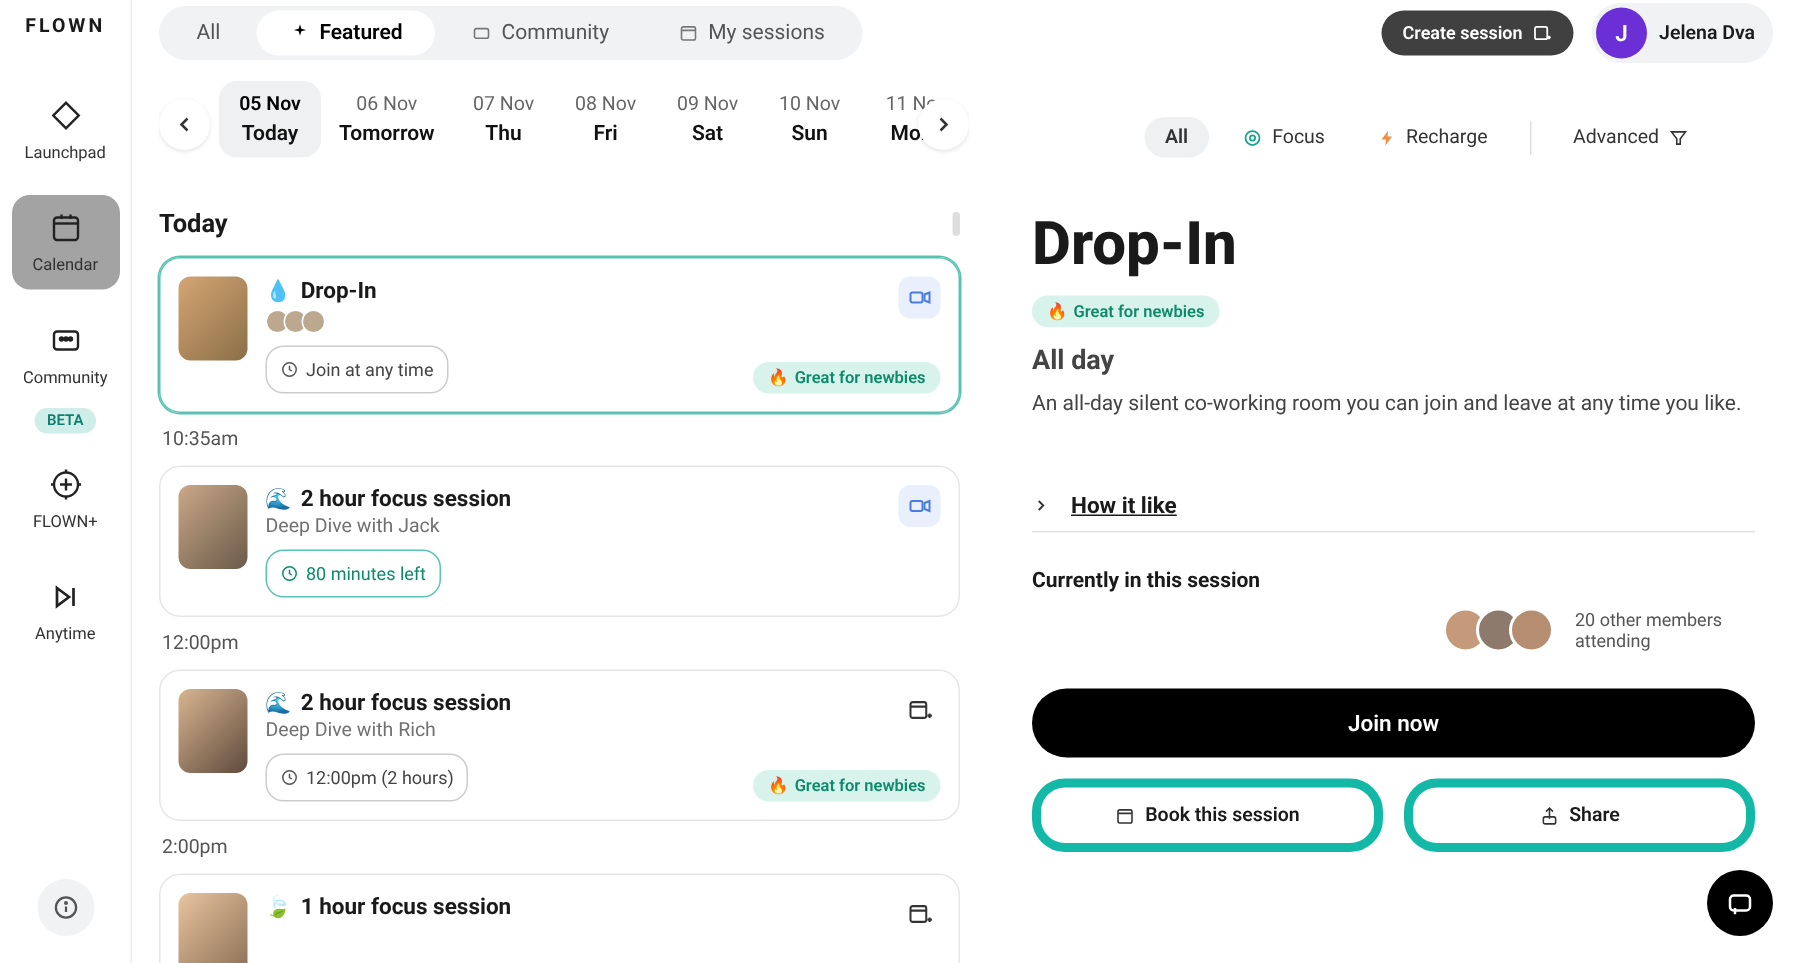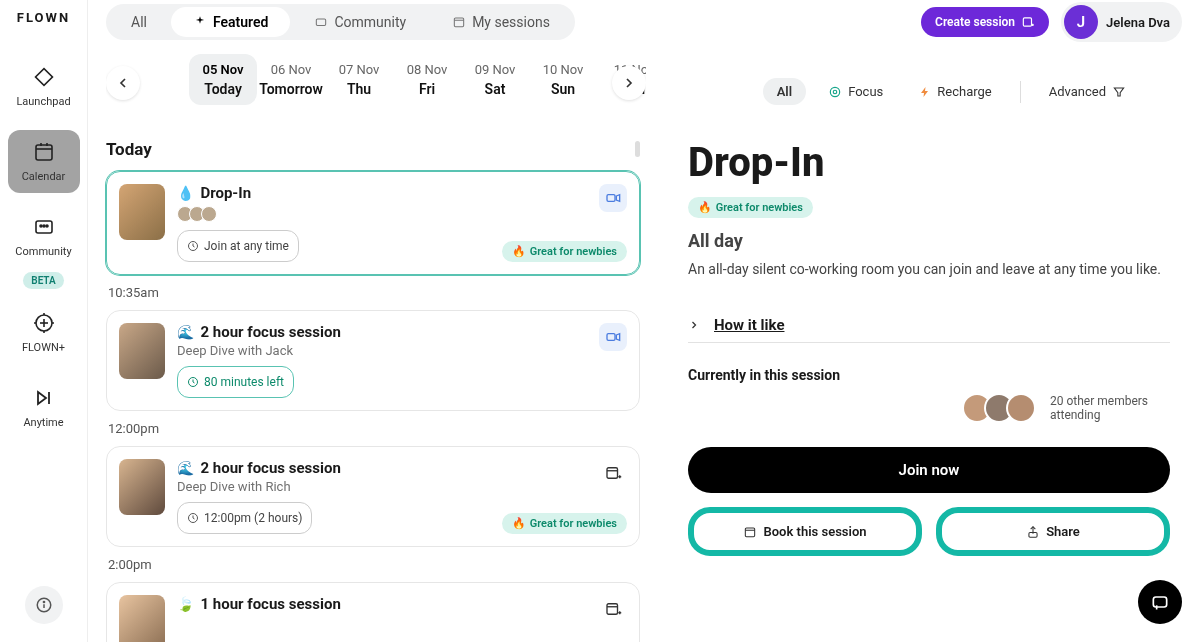--- a/index.html
+++ b/index.html
@@ -19,36 +19,36 @@
 
 
 .main { flex: 1; display: flex; flex-direction: column; }
 
 
 .topbar { height: 44px; display: flex; align-items: center; padding: 0 18px; justify-content: space-between; }
 .tabs { background: #f1f2f3; border-radius: 20px; display: flex; padding: 3px; gap: 2px; }
 .tab { padding: 7px 22px; border-radius: 18px; font-size: 14px; color: #555; cursor: pointer; display: flex; align-items: center; gap: 6px; }
 .tab.active { background: #fff; color: #000; font-weight: 600; }
 .topright { display: flex; align-items: center; gap: 12px; }
-.create-btn { background: #6d28d9; color: #fff; font-size: 12px; font-weight: 600; padding: 8px 14px; border-radius: 18px; display: flex; align-items: center; gap: 6px; cursor: pointer; }
+.create-btn { background: #404040; color: #fff; font-size: 12px; font-weight: 600; padding: 8px 14px; border-radius: 18px; display: flex; align-items: center; gap: 6px; cursor: pointer; }
 .user-chip { background: #f1f2f3; border-radius: 20px; padding: 3px 12px 3px 3px; display: flex; align-items: center; gap: 8px; cursor: pointer; }
 .avatar-j { width: 34px; height: 34px; border-radius: 50%; background: #6b2fd6; color: #fff; display: flex; align-items: center; justify-content: center; font-weight: 600; font-size: 15px; }
 .user-name { font-size: 13px; font-weight: 600; }
 
 
 .content { flex: 1; display: flex; overflow: hidden; }
 .left-panel { width: 570px; padding: 10px 18px 0 18px; overflow-y: auto; }
 .right-panel { flex: 1; padding: 10px 30px 0 30px; overflow-y: auto; }
 .daterow-left { position: relative; width: 540px; overflow: hidden; }
 .dates-inner { display: flex; align-items: center; }
 .nav-arrow { width: 34px; height: 34px; border-radius: 50%; background: #fff; box-shadow: 0 1px 3px rgba(0,0,0,0.12); display: flex; align-items: center; justify-content: center; cursor: pointer; z-index: 2; }
 .nav-arrow.left { position: absolute; left: 0; top: 12px; }
 .nav-arrow.right { position: absolute; right: 0; top: 12px; }
 .date-cell { display: flex; flex-direction: column; align-items: center; gap: 4px; padding: 8px 12px; border-radius: 12px; cursor: pointer; min-width: 68px; }
-.date-cell.active { background: #eef0f1; margin-left: 43px; }
+.date-cell.active { background: #eef0f1; }
 .date-d { font-size: 13px; color: #666; }
 .date-cell.active .date-d { color: #000; font-weight: 600; }
 .date-l { font-size: 14px; font-weight: 600; color: #111; }
 
 .filter-row { display: flex; align-items: center; gap: 8px; margin: 12px 0 24px 0; justify-content: flex-end; padding-right: 30px; }
 .filter-pill { padding: 6px 14px; border-radius: 16px; font-size: 13px; cursor: pointer; display: flex; align-items: center; gap: 6px; color: #333; }
 .filter-pill.active { background: #eef0f1; font-weight: 600; }
 .filter-divider { width: 1px; height: 22px; background: #ddd; margin: 0 6px; }
 
 
@@ -70,21 +70,21 @@
 .card-corner { position: absolute; right: 12px; top: 12px; width: 28px; height: 28px; border-radius: 8px; background: #e9f0fc; display: flex; align-items: center; justify-content: center; cursor: pointer; }
 .card-bottom-right { position: absolute; right: 12px; bottom: 12px; }
 .time-label { font-size: 13px; color: #555; margin: 10px 0 10px 2px; }
 .avatar-row { display: flex; margin-top: 4px; }
 .ava-xs { width: 16px; height: 16px; border-radius: 50%; border: 1px solid #fff; margin-left: -4px; background: #bba88f; }
 .ava-xs:first-child { margin-left: 0; }
 
 
 .detail-title { font-size: 40px; font-weight: 800; margin-bottom: 10px; }
 .all-day { font-size: 18px; font-weight: 700; color: #444; margin: 12px 0 8px 0; }
-.detail-desc { font-size: 14px; color: #444; line-height: 1.5; margin-bottom: 28px; }
+.detail-desc { font-size: 14px; color: #444; line-height: 1.5; margin-bottom: 40px; }
 .how-works { display: flex; align-items: center; gap: 14px; padding: 8px 0; border-bottom: 1px solid #e2e2e2; cursor: pointer; margin-bottom: 24px; }
 .how-works-text { font-size: 15px; font-weight: 700; text-decoration: underline; }
 .currently { font-size: 14px; font-weight: 700; margin-bottom: 10px; }
 .attendees { display: flex; align-items: center; gap: 14px; margin-bottom: 24px; justify-content: flex-end; }
 .ava-stack { display: flex; }
 .ava-md { width: 30px; height: 30px; border-radius: 50%; border: 2px solid #fff; margin-left: -8px; }
 .ava-md:first-child { margin-left: 0; }
 .ava-md.a1 { background: #c49a7a; }
 .ava-md.a2 { background: #8e7a6c; }
 .ava-md.a3 { background: #b58d70; }

